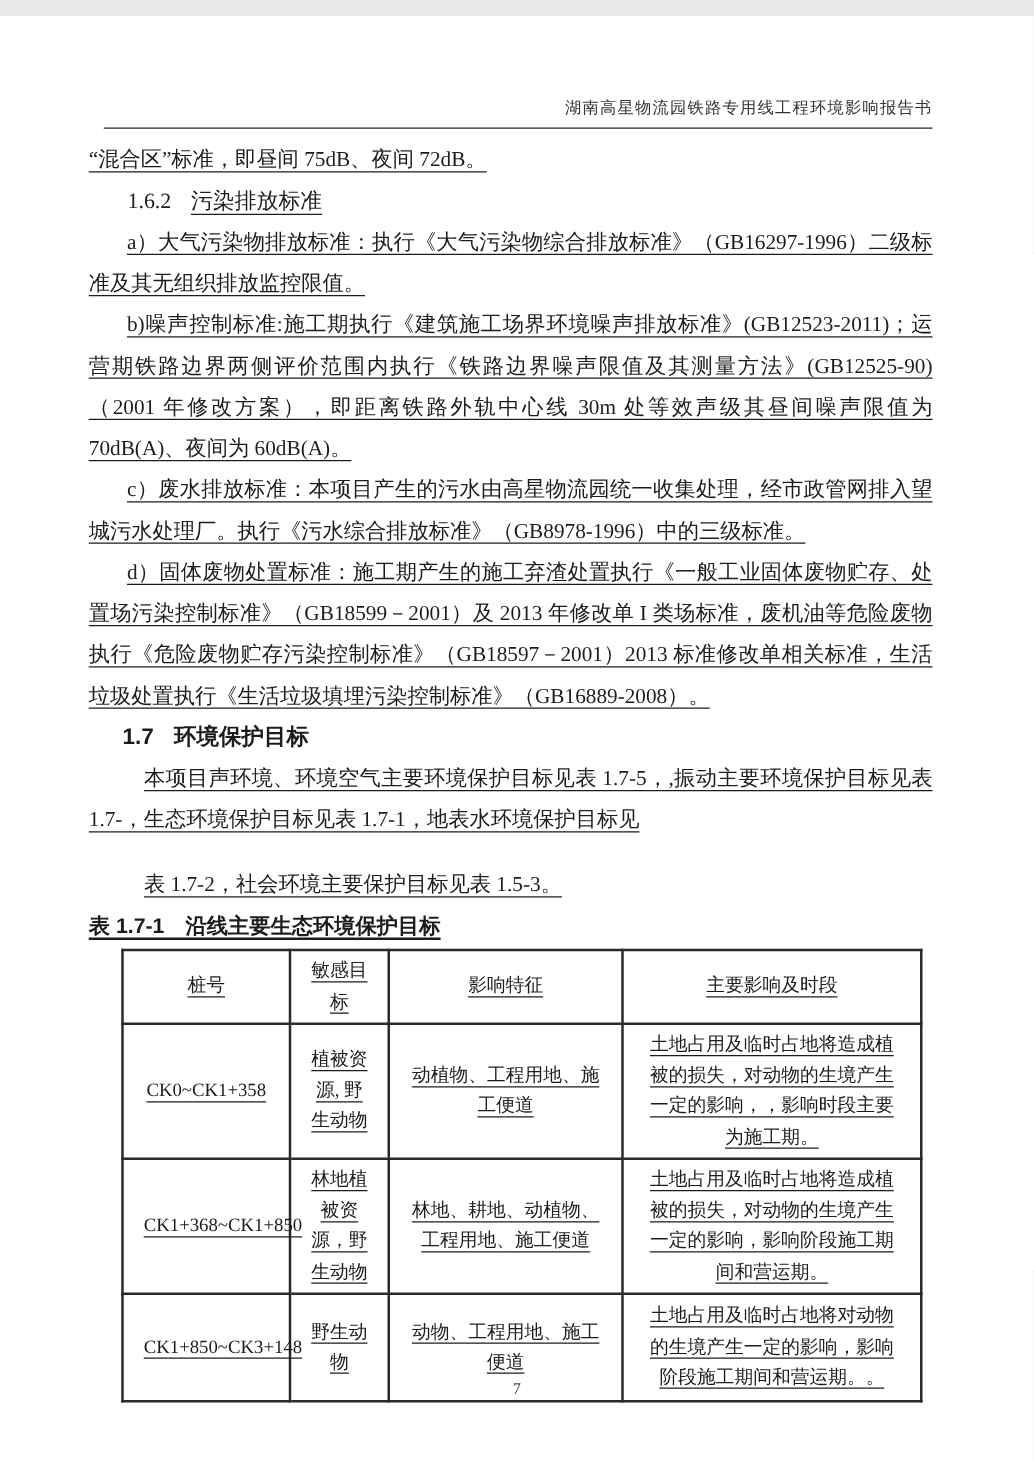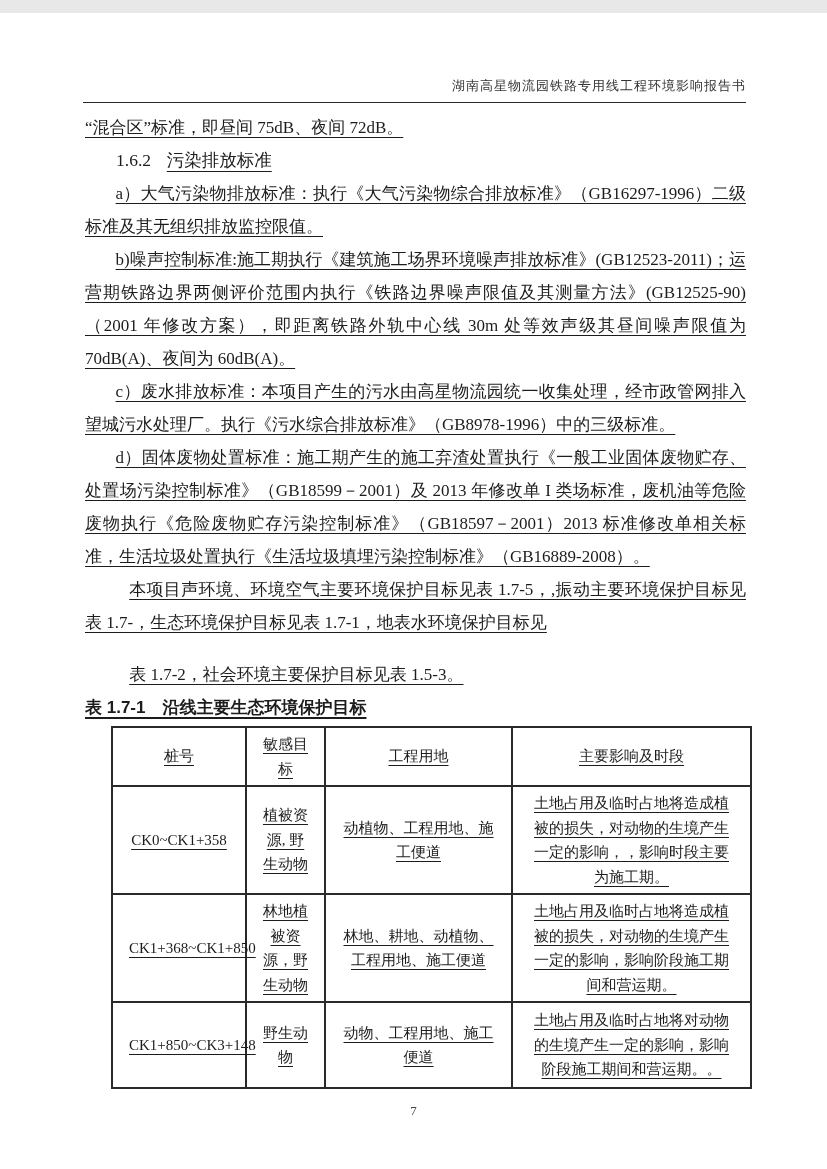--- a/index.html
+++ b/index.html
@@ -24,21 +24,21 @@
     font-size: 13px;
     letter-spacing: 1px;
     padding-bottom: 7px;
     border-bottom: 1.6px solid #2a2a2a;
     color: #333;
   }
   
   .doc-body {
     position: absolute;
     top: 98px;
-    left: 85px;
+    left: 71px;
     right: 81px;
   }
   .para {
     font-size: 17px;
     line-height: 33px;
     text-align: justify;
   }
   .para .u { text-decoration: underline; text-underline-offset: 4px; text-decoration-thickness: 1px; }
   .indent { text-indent: 1.8em; }
   .indent-wide { text-indent: 2.6em; }
@@ -116,39 +116,40 @@
     <p class="heading-162"><span class="h-num">1.6.2</span><span class="u">污染排放标准</span></p>
 
     <p class="para indent"><span class="u">a）大气污染物排放标准：执行《大气污染物综合排放标准》（GB16297-1996）二级标准及其无组织排放监控限值。</span></p>
 
     <p class="para indent"><span class="u">b)噪声控制标准:施工期执行《建筑施工场界环境噪声排放标准》(GB12523-2011)；运营期铁路边界两侧评价范围内执行《铁路边界噪声限值及其测量方法》(GB12525-90)（2001 年修改方案），即距离铁路外轨中心线 30m 处等效声级其昼间噪声限值为70dB(A)、夜间为 60dB(A)。</span></p>
 
     <p class="para indent"><span class="u">c）废水排放标准：本项目产生的污水由高星物流园统一收集处理，经市政管网排入望城污水处理厂。执行《污水综合排放标准》（GB8978-1996）中的三级标准。</span></p>
 
     <p class="para indent"><span class="u">d）固体废物处置标准：施工期产生的施工弃渣处置执行《一般工业固体废物贮存、处置场污染控制标准》（GB18599－2001）及 2013 年修改单 I 类场标准，废机油等危险废物执行《危险废物贮存污染控制标准》（GB18597－2001）2013 标准修改单相关标准，生活垃圾处置执行《生活垃圾填埋污染控制标准》（GB16889-2008）。</span></p>
 
+    <p class="heading-17"><span class="h-num">1.7</span><span>环境保护目标</span></p>
 
     <p class="para indent-wide"><span class="u">本项目声环境、环境空气主要环境保护目标见表 1.7-5，,振动主要环境保护目标见表 1.7-，生态环境保护目标见表 1.7-1，地表水环境保护目标见</span></p>
 
     <p class="para indent-wide gap-before"><span class="u">表 1.7-2，社会环境主要保护目标见表 1.5-3。</span></p>
 
     <p class="table-title"><span class="u">表 1.7-1　沿线主要生态环境保护目标</span></p>
 
     <table class="eco">
       <colgroup>
         <col style="width:134px">
         <col style="width:79px">
         <col style="width:187px">
         <col style="width:239px">
       </colgroup>
       <tbody>
           <tr class="hdr">
         <th>桩号</th>
         <th>敏感目标</th>
-        <th>工程用地</th>
+        <th>影响特征</th>
         <th>主要影响及时段</th>
       </tr>
       <tr class="r1">
         <td>CK0~CK1+358</td>
         <td>植被资源, 野生动物</td>
         <td>动植物、工程用地、施工便道</td>
         <td>土地占用及临时占地将造成植被的损失，对动物的生境产生一定的影响，，影响时段主要为施工期。</td>
       </tr>
       <tr class="r2">
         <td>CK1+368~CK1+850</td>

